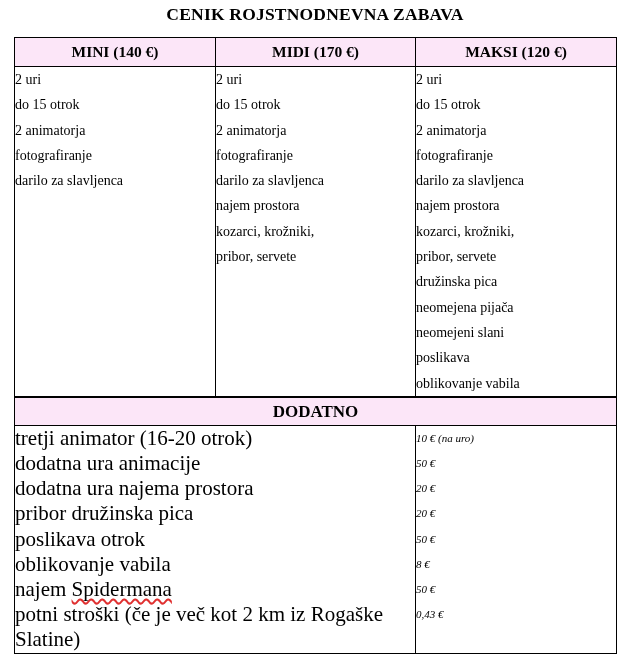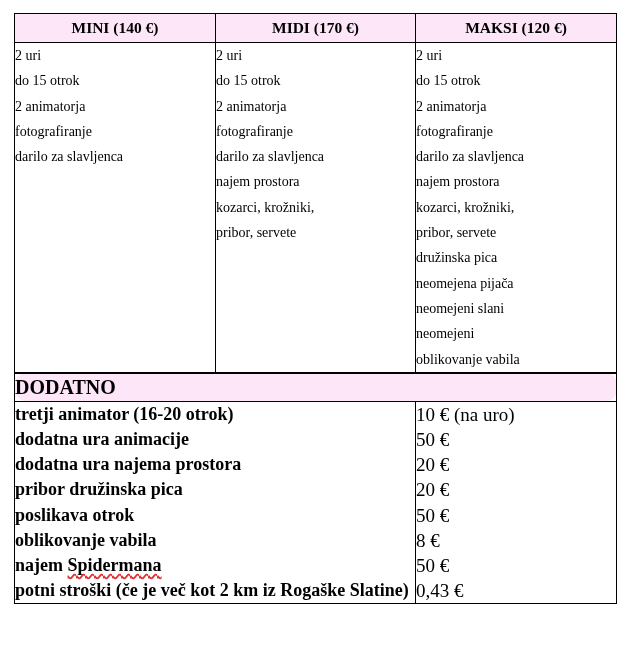--- a/index.html
+++ b/index.html
@@ -78,40 +78,40 @@
   }
 
   td.pkg-cell li {
     line-height: 25.3px;
     font-size: 14px;
     white-space: nowrap;
   }
 
   td.section-head {
     background: #fce6f8;
+    text-align: center;
     font-weight: bold;
-    font-size: 20px;
+    font-size: 17px;
     height: 27px;
     line-height: 27px;
     vertical-align: middle;
     padding: 0;
-    border-radius: 11px;
   }
 
   td.extra-label {
     padding: 2px 4px 2px 6px;
     line-height: 25.2px;
-    font-size: 18px;
-    font-weight: bold;
+    font-size: 21px;
   }
 
   td.extra-price {
     padding: 2px 4px 2px 6px;
     line-height: 25.2px;
-    font-size: 19px;
+    font-size: 11px;
+    font-style: italic;
   }
 
   .misspelled {
     text-decoration: underline wavy #e03030;
     text-decoration-skip-ink: none;
     text-underline-offset: 2px;
   }
 
   col.c1 { width: 201px; }
   col.c2 { width: 200px; }
@@ -131,20 +131,21 @@
     border: 1.2px solid #000;
     vertical-align: top;
     padding: 0;
   }
 </style>
 </head>
 <body>
 
 <div class="page">
 
+  <h1 class="doc-title">CENIK ROJSTNODNEVNA ZABAVA</h1>
 
   <div class="table-wrap">
 
     <table class="pricing">
       <colgroup>
         <col class="c1">
           <col class="c2">
           <col class="c3">
       </colgroup>
       <thead>
@@ -183,21 +184,21 @@
                 <li>do 15 otrok</li>
                 <li>2 animatorja</li>
                 <li>fotografiranje</li>
                 <li>darilo za slavljenca</li>
                 <li>najem prostora</li>
                 <li>kozarci, krožniki,</li>
                 <li>pribor, servete</li>
                 <li>družinska pica</li>
                 <li>neomejena pijača</li>
                 <li>neomejeni slani</li>
-                <li>neomejeni</li>
+                <li>poslikava</li>
                 <li>oblikovanje vabila</li>
               </ul>
           </td>
         </tr>
       </tbody>
     </table>
 
     <table class="extras">
       <colgroup>
         <col class="e1">

